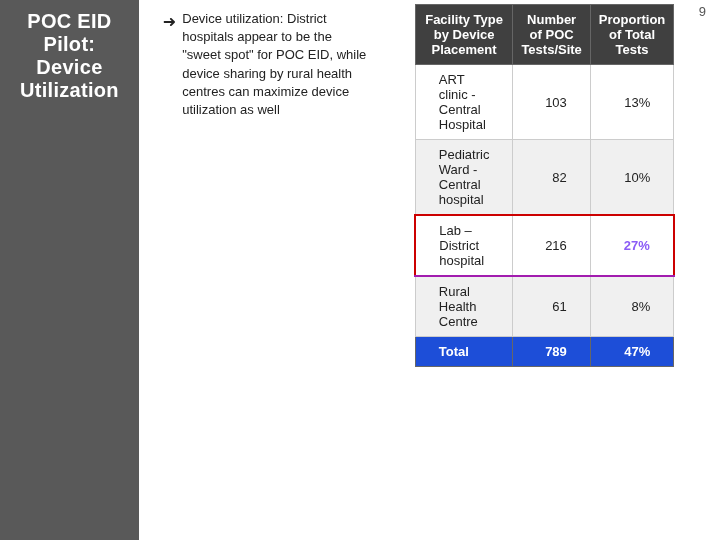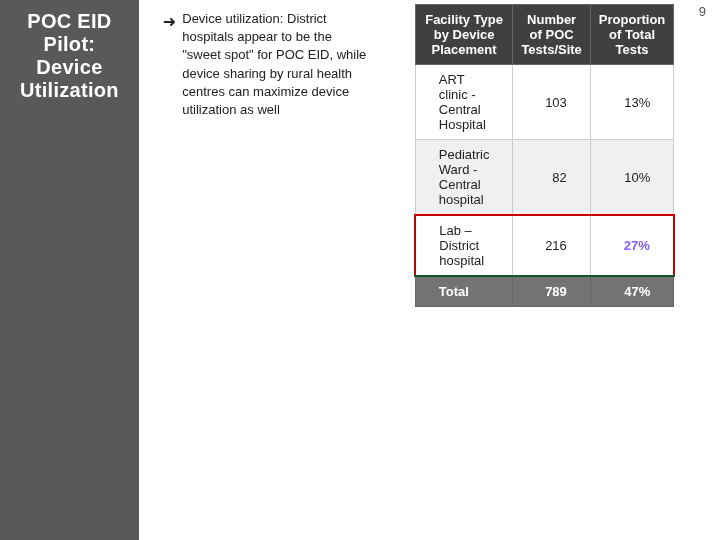--- a/index.html
+++ b/index.html
@@ -103,37 +103,37 @@
     tbody tr.row-light {
       background: #f0f0f0;
     }
 
     
     tbody tr.row-highlight {
       background: #ffffff;
     }
     tbody tr.row-highlight td {
       border-top: 2px solid #cc0000;
-      border-bottom: 2px solid #14532d;
+      border-bottom: 2px solid #a21caf;
     }
     tbody tr.row-highlight td:first-child {
       border-left: 2px solid #cc0000;
     }
     tbody tr.row-highlight td:last-child {
       border-right: 2px solid #cc0000;
     }
 
     tbody tr.row-highlight td:nth-child(3) {
       font-weight: bold;
       color: #8b5cf6;
     }
 
     
     tbody tr.row-total {
-      background: #737373;
+      background: #1d4ed8;
       color: #ffffff;
     }
     tbody tr.row-total td {
       border: 1px solid #666;
       font-weight: bold;
       color: #ffffff;
     }
     tbody tr.row-total td:nth-child(3) {
       color: #ffffff;
     }
@@ -180,20 +180,25 @@
           <tr class="row-light">
             <td>Pediatric Ward -Central hospital</td>
             <td>82</td>
             <td>10%</td>
           </tr>
           <tr class="row-highlight">
             <td>Lab – District hospital</td>
             <td>216</td>
             <td><strong>27%</strong></td>
           </tr>
+          <tr class="row-light">
+            <td>Rural Health Centre</td>
+            <td>61</td>
+            <td>8%</td>
+          </tr>
           <tr class="row-total">
             <td>Total</td>
             <td>789</td>
             <td>47%</td>
           </tr>
         </tbody>
     </table>
   </div>
 
   <div class="footer">

